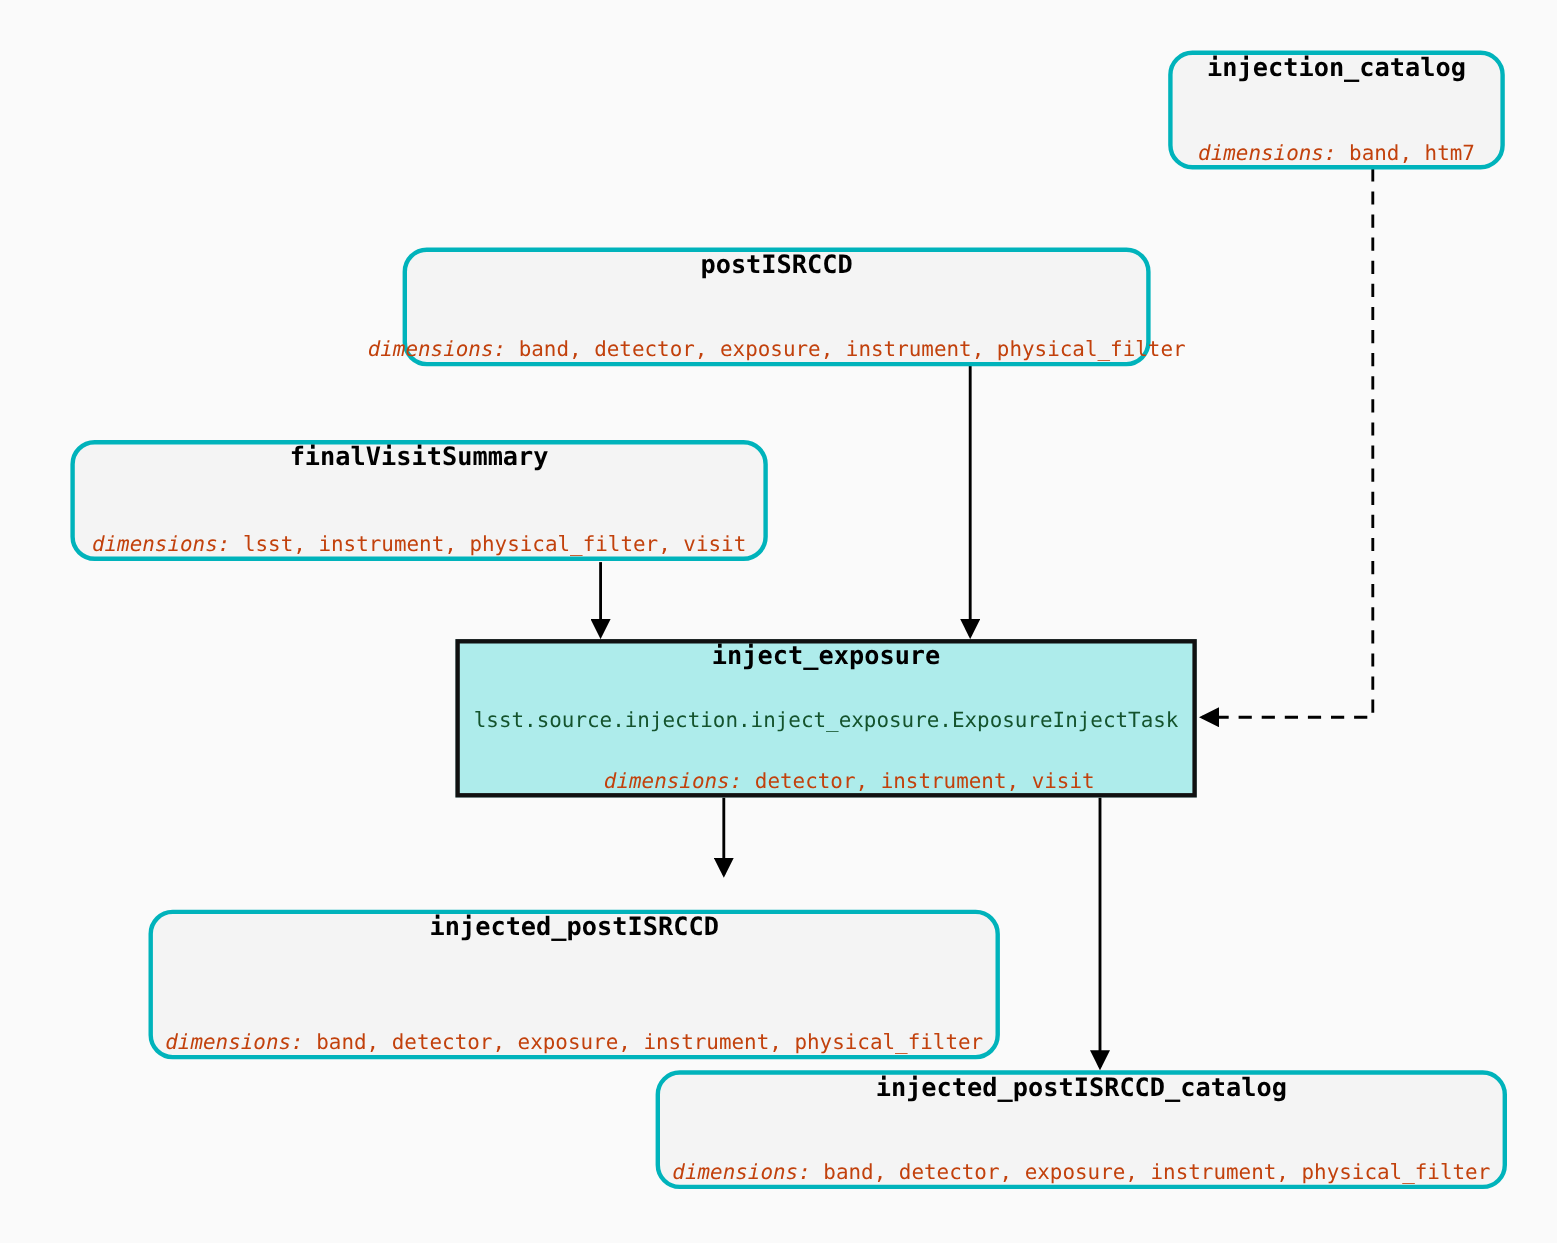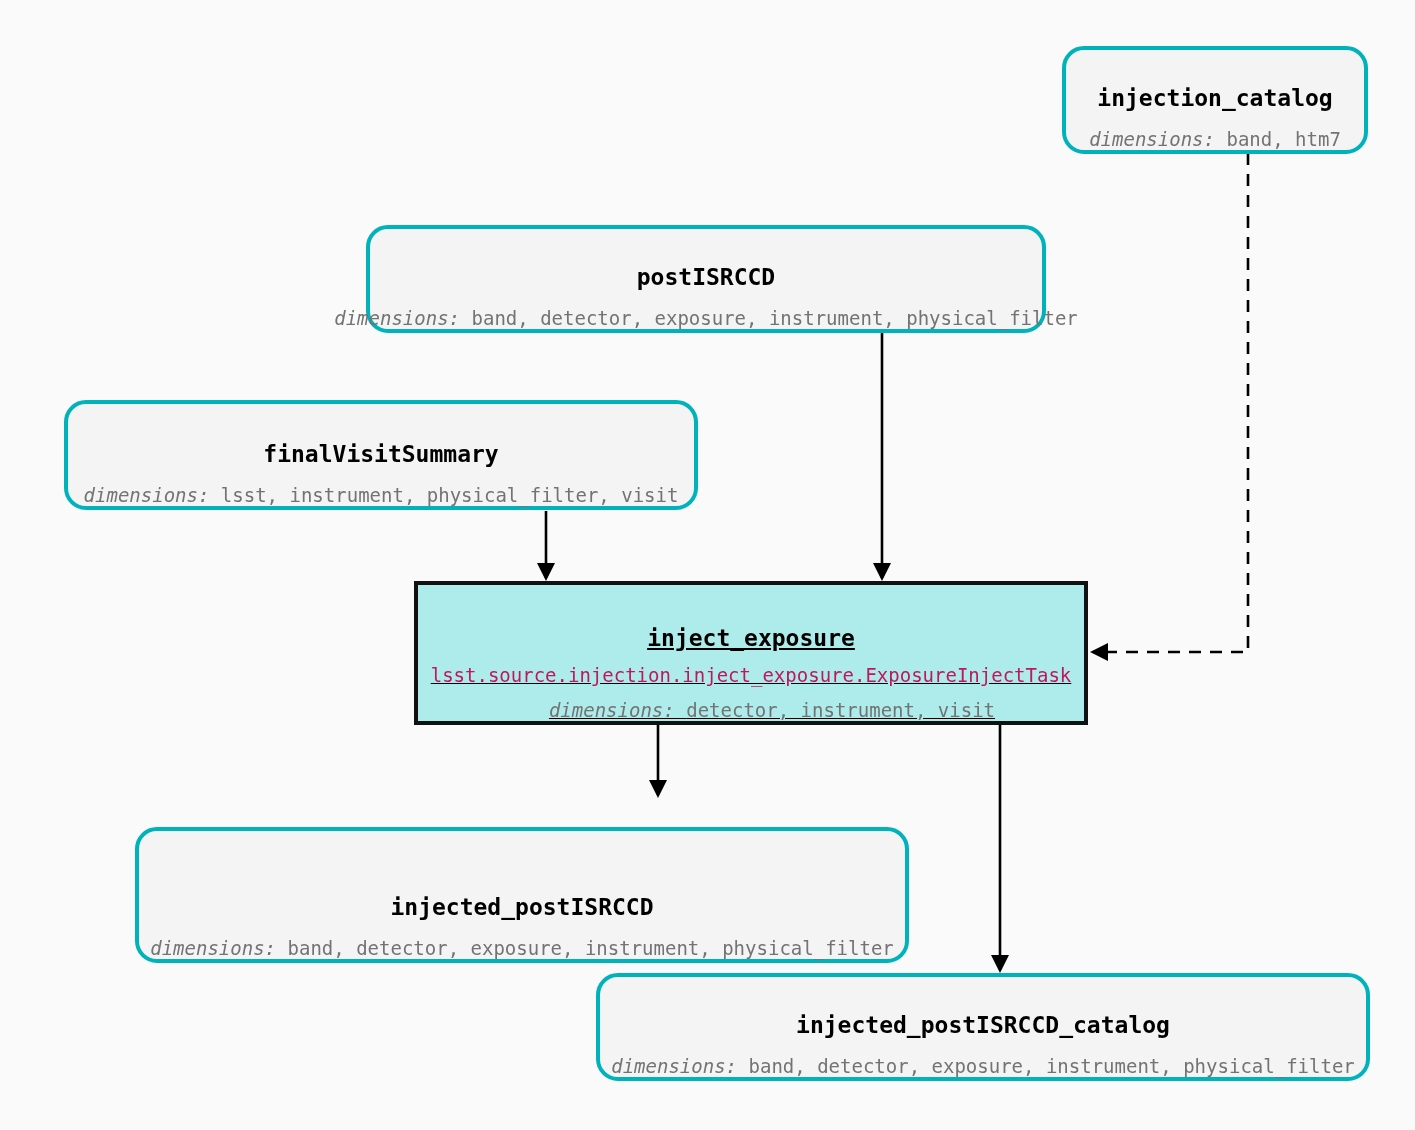--- a/index.html
+++ b/index.html
@@ -24,21 +24,21 @@
     width: 1415px;
     height: 1130px;
     pointer-events: none;
   }
   .node {
     position: absolute;
     box-sizing: border-box;
     display: flex;
     flex-direction: column;
     align-items: center;
-    justify-content: flex-end;
+    justify-content: space-between;
     text-align: center;
   }
   .node.dataset {
     background: #f4f4f4;
     border: 4px solid #00b3bb;
     border-radius: 22px;
   }
   .node.task {
     background: #aeeceb;
     border: 4px solid #111111;
@@ -49,32 +49,32 @@
     font-weight: bold;
     font-size: 23px;
     color: #000000;
     letter-spacing: 0px;
     white-space: nowrap;
     line-height: 1.1;
   }
   .node-sub {
     font-family: "DejaVu Sans Mono", monospace;
     font-size: 19px;
-    color: #be185d;
+    color: #14532d;
     white-space: nowrap;
     line-height: 1.1;
     margin-top: 18px;
   }
   .node.task .node-sub {
     margin-top: 14px;
   }
   .node-dims {
     font-family: "DejaVu Sans Mono", monospace;
     font-size: 19px;
-    color: #737373;
+    color: #c2410c;
     white-space: nowrap;
     line-height: 1.1;
     margin-top: 18px;
   }
   .node.task .node-dims {
     margin-top: 14px;
     margin-left: 42px;
   }
   .dims-label {
     font-style: italic;
@@ -130,21 +130,21 @@
   </div>
 
   <div class="node dataset" style="left:64px; top:400px; width:634px; height:110px;">
     <div class="node-title">finalVisitSummary</div>
     <div class="node-dims">
       <span class="dims-label">dimensions: </span>
       <span>lsst, instrument, physical_filter, visit</span>
     </div>
   </div>
 
-  <div class="node task" style="left:414px; top:581px; width:674px; height:144px;text-decoration:underline;">
+  <div class="node task" style="left:414px; top:581px; width:674px; height:144px;">
     <div class="node-title">inject_exposure</div>
     <div class="node-sub">lsst.source.injection.inject_exposure.ExposureInjectTask</div>
     <div class="node-dims">
       <span class="dims-label">dimensions: </span>
       <span>detector, instrument, visit</span>
     </div>
   </div>
 
   <div class="node dataset" style="left:135px; top:798px; width:774px; height:136px;margin-top:29px;">
     <div class="node-title">injected_postISRCCD</div>

